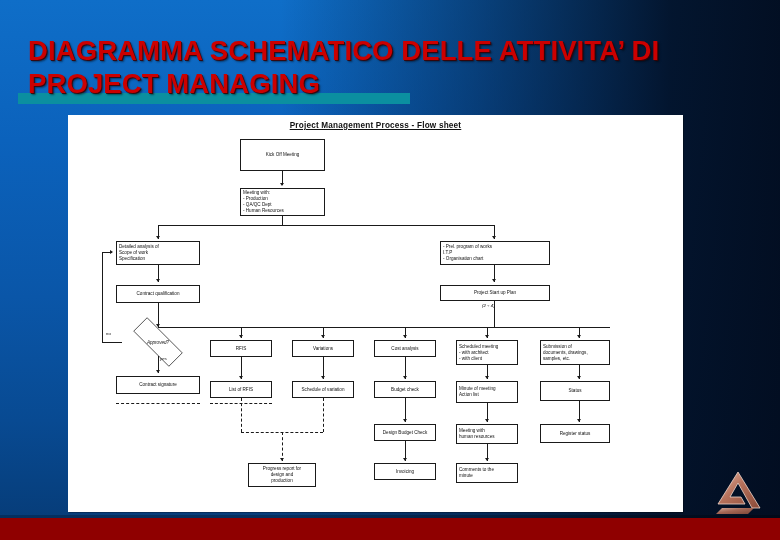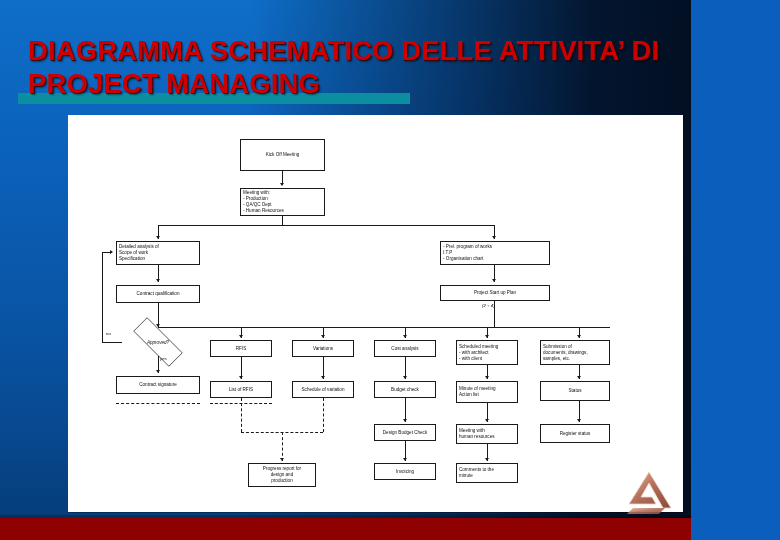--- a/index.html
+++ b/index.html
@@ -2,21 +2,21 @@
 <html><head>
 <meta charset="utf-8">
 <style>
   html,body{margin:0;padding:0;}
   body{
     width:780px;height:540px;overflow:hidden;
     font-family:"Liberation Sans", sans-serif;
     background:#0a5fbd;
   }
   .slide{
-    position:relative;width:691px;height:540px;overflow:hidden;
+    position:relative;width:780px;height:540px;overflow:hidden;
     background:
       linear-gradient(90deg, rgba(4,40,90,0) 0%, rgba(4,40,90,0) 36%, rgba(3,26,58,0.55) 62%, rgba(2,14,34,0.92) 86%, rgba(2,12,30,0.97) 100%),
       linear-gradient(180deg,#0f6ec8 0%,#0b62bc 26%,#0a56a8 55%,#084a92 78%,#063a74 100%);
   }
   
   .title-underline{
     position:absolute;left:18px;top:93px;width:392px;height:11px;
     background:#0b8fa0;
   }
   .title{
@@ -90,20 +90,21 @@
 <body>
 
 <div class="slide">
 
   <div class="title-underline"></div>
   <div class="title">DIAGRAMMA SCHEMATICO DELLE ATTIVITA’ DI PROJECT MANAGING</div>
 
   <div class="panel">
     <div class="flow">
 
+      <div class="flow-title">Project Management Process - Flow sheet</div>
 
       <div class="bx" style="left:172px;top:24px;width:85px;height:32px;">
         <span class="txt">Kick Off Meeting</span>
       </div>
 
       <div class="ln v" style="left:214px;top:56px;height:14px;"></div>
       <div class="arw" style="left:212px;top:68px;"></div>
 
       <div class="bx left" style="left:172px;top:73px;width:85px;height:28px;white-space:pre-line;">
         <span class="txt" style="text-align:left;">Meeting with:

